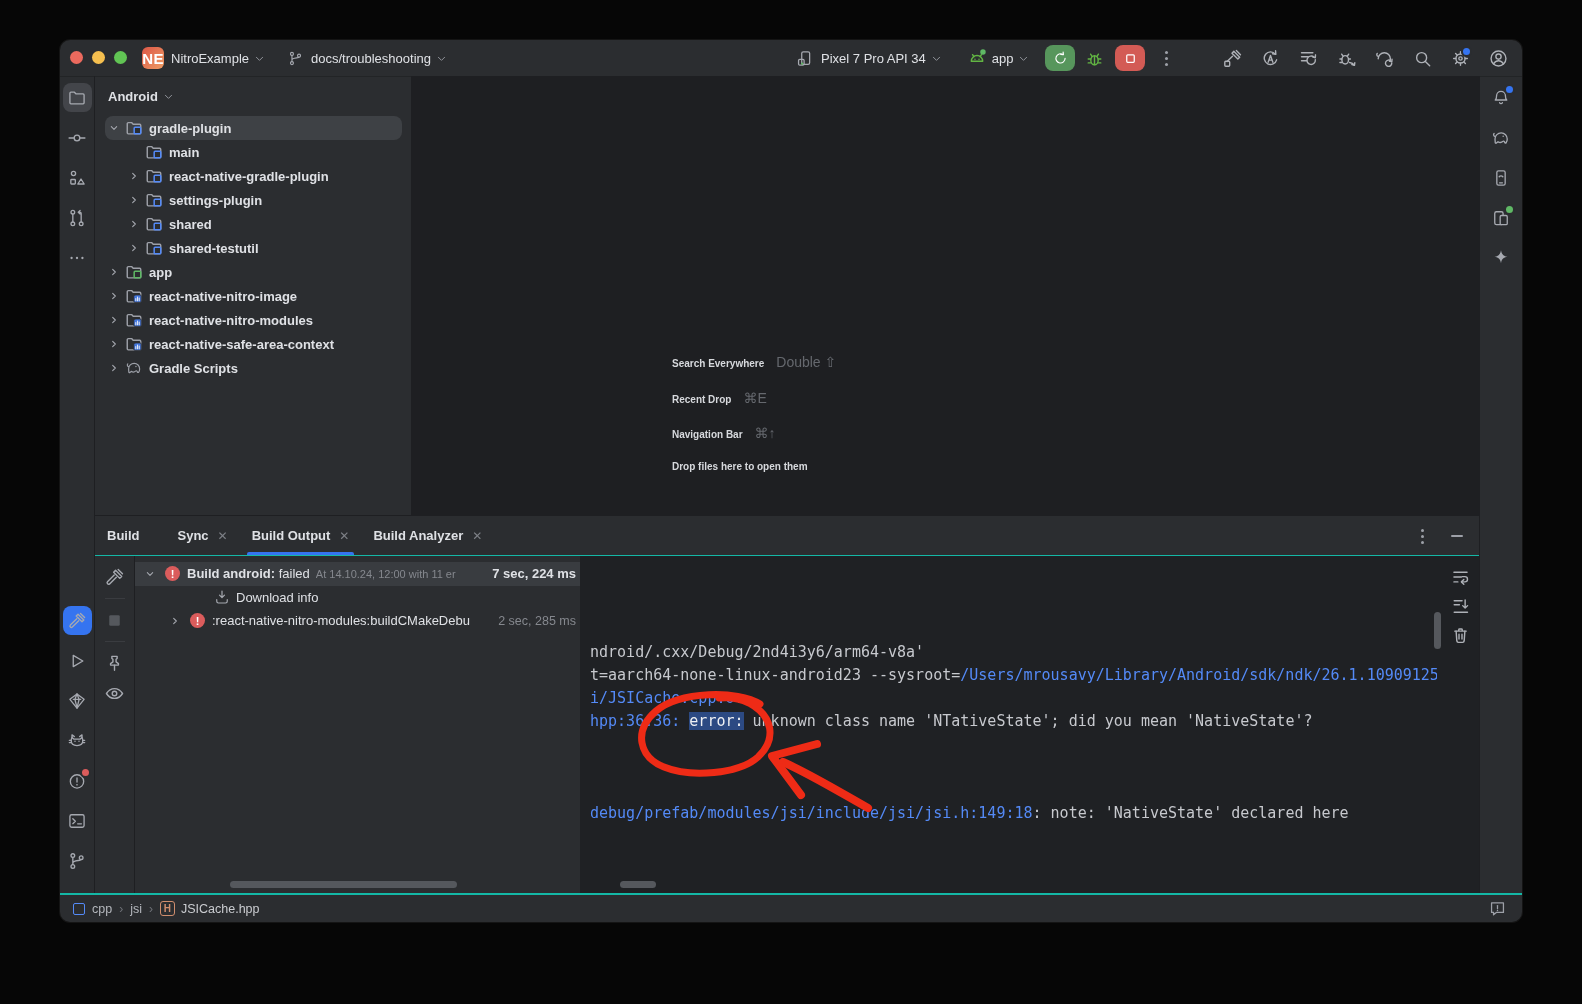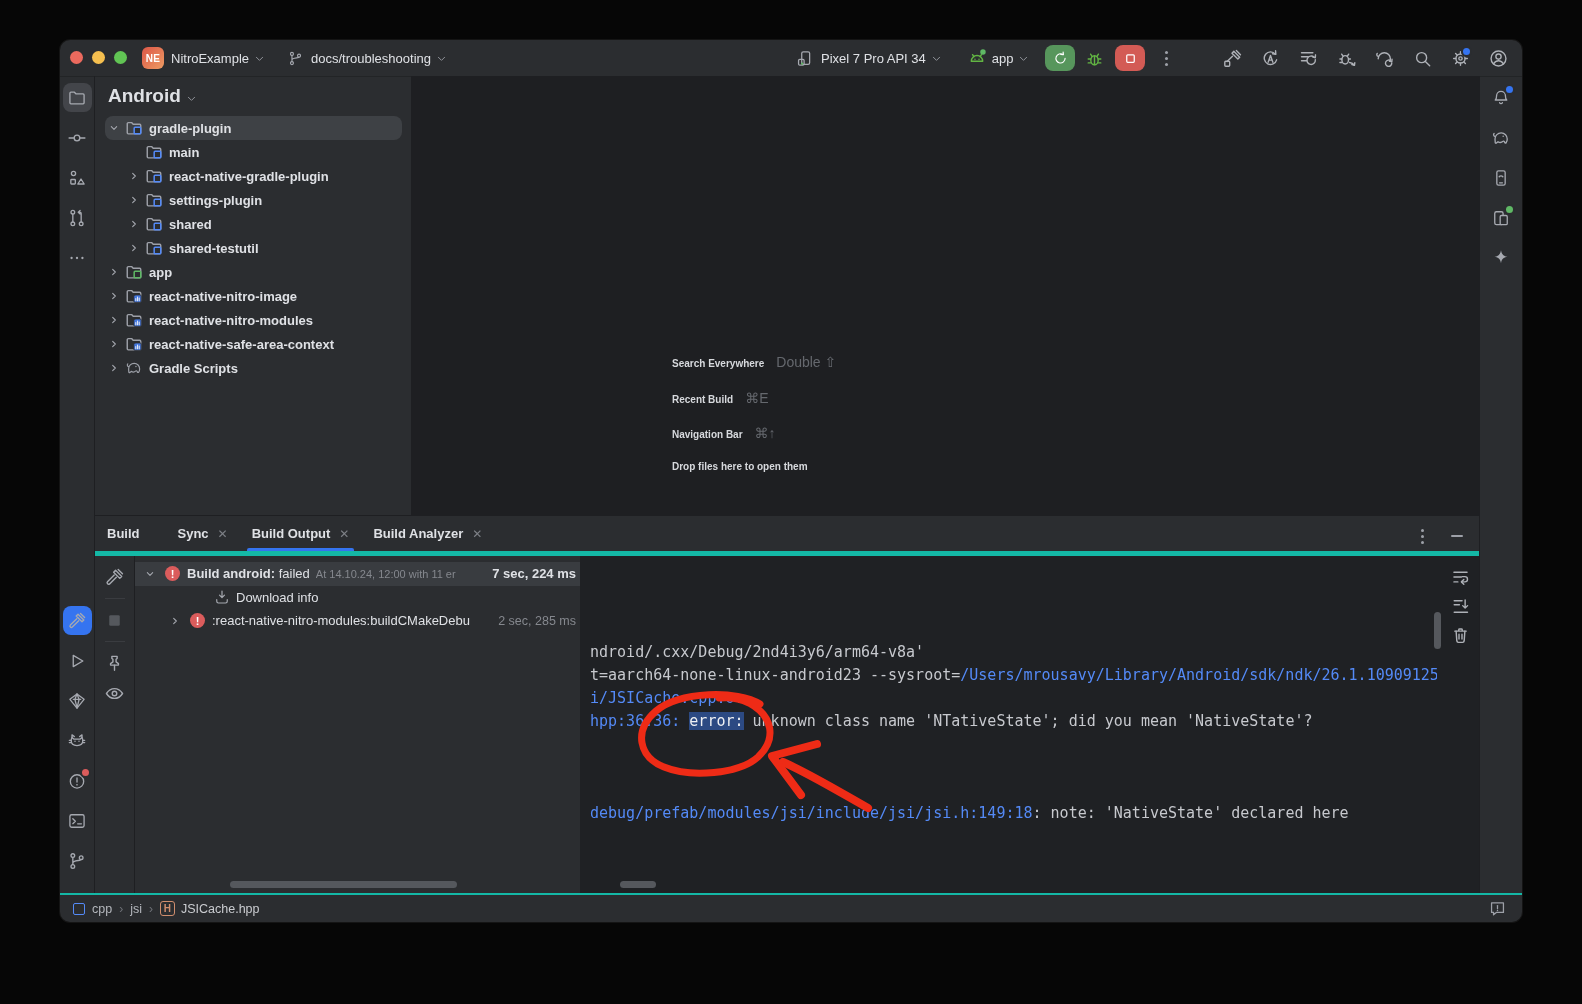--- a/index.html
+++ b/index.html
@@ -4,21 +4,21 @@
 <style>
   html,body{margin:0;padding:0;}
   body{position:relative;width:1582px;height:1004px;background:#060606;font-family:"Liberation Sans",sans-serif;overflow:hidden;}
   .window{position:absolute;left:60px;top:40px;width:1462px;height:882px;background:#2b2d30;border-radius:10px;overflow:hidden;box-shadow:0 0 0 1px rgba(255,255,255,.06);}
   
   .titlebar{position:absolute;left:0;top:0;right:0;height:36px;border-bottom:1px solid #222426;}
   .tl{position:absolute;left:10px;top:11px;display:flex;gap:9px;}
   .tl span{width:13px;height:13px;border-radius:50%;}
   .grp{display:flex;align-items:center;height:36px;}
   .tb-left{position:absolute;left:82px;top:0;}
-  .ne{width:22px;height:22px;border-radius:6px;background:linear-gradient(135deg,#df614c 15%,#ee9c63);color:#fff;font-size:10px;font-weight:700;display:flex;align-items:center;justify-content:center;letter-spacing:.3px;}
+  .ne{width:22px;height:22px;border-radius:6px;background:linear-gradient(135deg,#df614c 15%,#ee9c63);color:#fff;font-size:15px;font-weight:700;display:flex;align-items:center;justify-content:center;letter-spacing:.3px;}
   .tb-text{color:#dfe1e5;font-size:13px;font-weight:500;margin-left:7px;white-space:nowrap;}
   .chev{width:15px;height:15px;color:#8f9298;margin-left:3px;flex:none;}
   .chev svg,.ic svg{width:100%;height:100%;fill:none;stroke:currentColor;stroke-width:1.6;stroke-linecap:round;stroke-linejoin:round;}
   .ic{display:flex;width:20px;height:20px;color:#a6a9b0;flex:none;}
   .tb-center{position:absolute;left:735px;top:0;}
   .tb-right{position:absolute;right:12px;top:0;gap:14px;}
   .tb-icon{width:24px;height:24px;display:flex;align-items:center;justify-content:center;position:relative;color:#aeb1b7;}
   .tb-icon .ic{width:21px;height:21px;color:inherit;}
   .badge-dot{position:absolute;width:7px;height:7px;border-radius:50%;top:0px;right:0px;border:2px solid #2b2d30;}
   .run-btn,.stop-btn{width:30px;height:26px;border-radius:8px;display:flex;align-items:center;justify-content:center;color:#fff;flex:none;}
@@ -28,35 +28,35 @@
   .kebab i{width:3px;height:3px;border-radius:50%;background:#9da0a8;}
   
   .activity-left{position:absolute;left:0;top:36px;bottom:29px;width:35px;border-right:1px solid #1e1f22;display:flex;flex-direction:column;align-items:center;padding:7px 0;box-sizing:border-box;}
   .activity-right{position:absolute;right:0;top:36px;bottom:29px;width:43px;border-left:1px solid #1e1f22;display:flex;flex-direction:column;align-items:center;padding:7px 0;box-sizing:border-box;gap:11px;}
   .act-spacer{flex:1;}
   .act-btn{width:29px;height:29px;border-radius:8px;display:flex;align-items:center;justify-content:center;color:#a6a9b0;position:relative;margin-bottom:11px;flex:none;}
   .activity-right .act-btn{margin-bottom:0;}
   .act-btn.sel{background:#43454a;color:#dfe1e5;}
   .act-btn.sel-blue{background:#3574f0;color:#fff;}
   .project-panel{position:absolute;left:35px;top:36px;width:317px;height:439px;border-right:1px solid #1e1f22;box-sizing:border-box;}
-  .pp-head{display:flex;align-items:center;height:40px;padding-left:13px;color:#dfe1e5;font-size:19px;font-weight:700;}
+  .pp-head{display:flex;align-items:center;height:40px;padding-left:13px;color:#dfe1e5;font-size:13px;font-weight:700;}
   .tree{padding:0 9px 0 10px;}
   .trow{display:flex;align-items:center;height:24px;border-radius:8px;color:#dfe1e5;font-size:13px;font-weight:600;}
   .trow.sel{background:#3e4145;}
   .tslot{width:18px;height:16px;display:flex;align-items:center;justify-content:center;color:#9da0a8;flex:none;}
   .tslot .ic{width:16px;height:16px;}
   .trow .ic.fico{width:18px;height:18px;margin:0 6px 0 2px;}
   .editor{position:absolute;left:352px;top:36px;width:1067px;height:439px;background:#1e1f22;}
   .shortcuts{position:absolute;left:260px;top:278px;}
   .shortcut-row{display:flex;align-items:baseline;height:35.5px;}
   .sc-label{color:#d7d9dd;font-size:10px;font-weight:600;white-space:nowrap;}
   .sc-keys{color:#65686e;font-size:14px;margin-left:12px;white-space:nowrap;}
   
   .build-panel{position:absolute;left:35px;top:475px;width:1384px;height:378px;border-top:1px solid #1e1f22;box-sizing:border-box;}
-  .bp-head{position:relative;height:40px;border-bottom:5px solid #14b8a6;display:flex;align-items:center;padding-left:12px;box-sizing:border-box;text-align:right;}
+  .bp-head{position:relative;height:40px;border-bottom:1px solid #14b8a6;display:flex;align-items:center;padding-left:12px;box-sizing:border-box;text-align:right;}
   .bp-title{color:#dfe1e5;font-size:13px;font-weight:700;margin-right:26px;}
   .bp-tab{position:relative;display:flex;align-items:center;height:100%;padding:0 12px;color:#dfe1e5;font-size:13px;font-weight:600;}
   .bp-tab .x{color:#7e8187;font-size:12px;margin-left:9px;font-weight:400;}
   .bp-tab .ul{position:absolute;left:7px;right:7px;bottom:0;height:3px;border-radius:2px 2px 0 0;background:#3574f0;display:none;}
   .bp-tab.active .ul{display:block;}
   .bp-head-right{position:absolute;right:16px;top:0;height:40px;display:flex;align-items:center;gap:20px;color:#9da0a8;}
   .minim{width:12px;height:2.5px;border-radius:2px;background:#9da0a8;}
   .bp-body{position:absolute;left:0;top:40px;right:0;bottom:0;}
   .bp-toolbar{position:absolute;left:0;top:0;bottom:0;width:40px;border-right:1px solid #1e1f22;display:flex;flex-direction:column;align-items:center;padding-top:9px;box-sizing:border-box;}
   .bp-toolbar .tb-icon{margin-bottom:6px;color:#a6a9b0;}
@@ -594,21 +594,21 @@
       </div>
   </div>
 
   <div class="editor">
     <div class="shortcuts" id="shortcuts">
         <div class="shortcut-row">
           <span class="sc-label">Search Everywhere</span>
           <span class="sc-keys">Double ⇧</span>
         </div>
         <div class="shortcut-row">
-          <span class="sc-label">Recent Build</span>
+          <span class="sc-label">Recent Drop</span>
           <span class="sc-keys">⌘E</span>
         </div>
         <div class="shortcut-row">
           <span class="sc-label">Navigation Bar</span>
           <span class="sc-keys">⌘↑</span>
         </div>
         <div class="shortcut-row">
           <span class="sc-label">Drop files here to open them</span>
         </div>
       </div>

